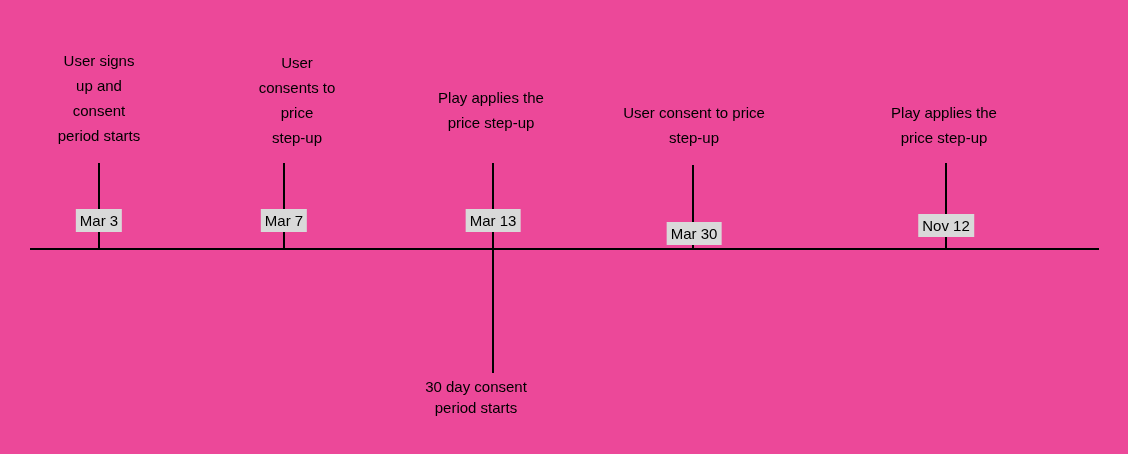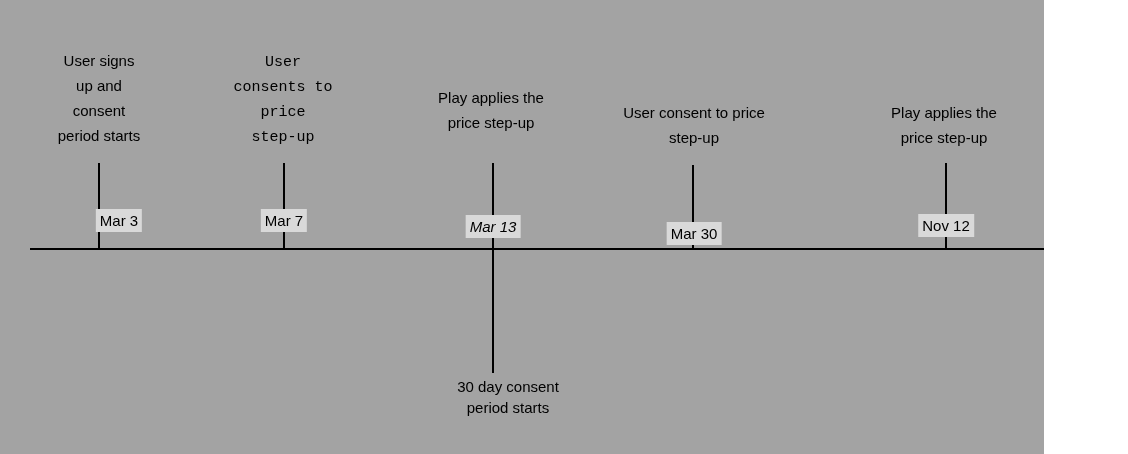--- a/index.html
+++ b/index.html
@@ -2,23 +2,23 @@
 <html><head>
 <meta charset="utf-8">
 <style>
   html, body {
     margin: 0;
     padding: 0;
     background: #ffffff;
   }
   .canvas {
     position: relative;
-    width: 1044px;
+    width: 1128px;
     height: 454px;
-    background: #a3a3a3;
+    background: #ec4899;
     font-family: "Liberation Sans", sans-serif;
     color: #000000;
     overflow: hidden;
   }
   .axis {
     position: absolute;
     left: 30px;
     top: 248px;
     width: 1069px;
     height: 2px;
@@ -62,21 +62,21 @@
     top: 0;
     right: 0;
     bottom: 0;
     display: flex;
     align-items: center;
     justify-content: center;
     font-size: 15px;
   }
   .footnote {
     position: absolute;
-    left: 508px;
+    left: 476px;
     top: 376px;
     transform: translateX(-50%);
     text-align: center;
     font-size: 15px;
     line-height: 21px;
     white-space: pre-line;
   }
 </style>
 </head>
 <body>
@@ -88,34 +88,34 @@
   <div class="tick" style="left:98px;  top:163px; height:86px;"></div>
   <div class="tick" style="left:283px; top:163px; height:86px;"></div>
   <div class="tick" style="left:492px; top:163px; height:210px;"></div>
   <div class="tick" style="left:692px; top:165px; height:84px;"></div>
   <div class="tick" style="left:945px; top:163px; height:86px;"></div>
 
   <div class="event-label" style="left:99px;  top:48px;  width:110px;">User signs
 up and
 consent
 period starts</div>
-  <div class="event-label" style="left:283px; top:50px;  width:110px;font-family:Liberation Mono, monospace;">User
+  <div class="event-label" style="left:297px; top:50px;  width:110px;">User
 consents to
 price
 step-up</div>
   <div class="event-label" style="left:491px; top:85px;  width:160px;">Play applies the
 price step-up</div>
   <div class="event-label" style="left:694px; top:100px; width:220px;">User consent to price
 step-up</div>
   <div class="event-label" style="left:944px; top:100px; width:160px;">Play applies the
 price step-up</div>
 
-  <div class="date-chip" style="left:99px;  top:209px;margin-left:20px;">Mar 3</div>
+  <div class="date-chip" style="left:99px;  top:209px;">Mar 3</div>
   <div class="date-chip" style="left:284px; top:209px;">Mar 7</div>
-  <div class="date-chip" style="left:493px; top:215px;font-style:italic;">Mar 13</div>
+  <div class="date-chip" style="left:493px; top:209px;">Mar 13</div>
   <div class="date-chip" style="left:694px; top:214px;margin-top:8px;">Mar 30</div>
   <div class="date-chip" style="left:946px; top:214px;">Nov 12</div>
 
 
 
   <div class="footnote">30 day consent
 period starts</div>
 
 </div>
 

